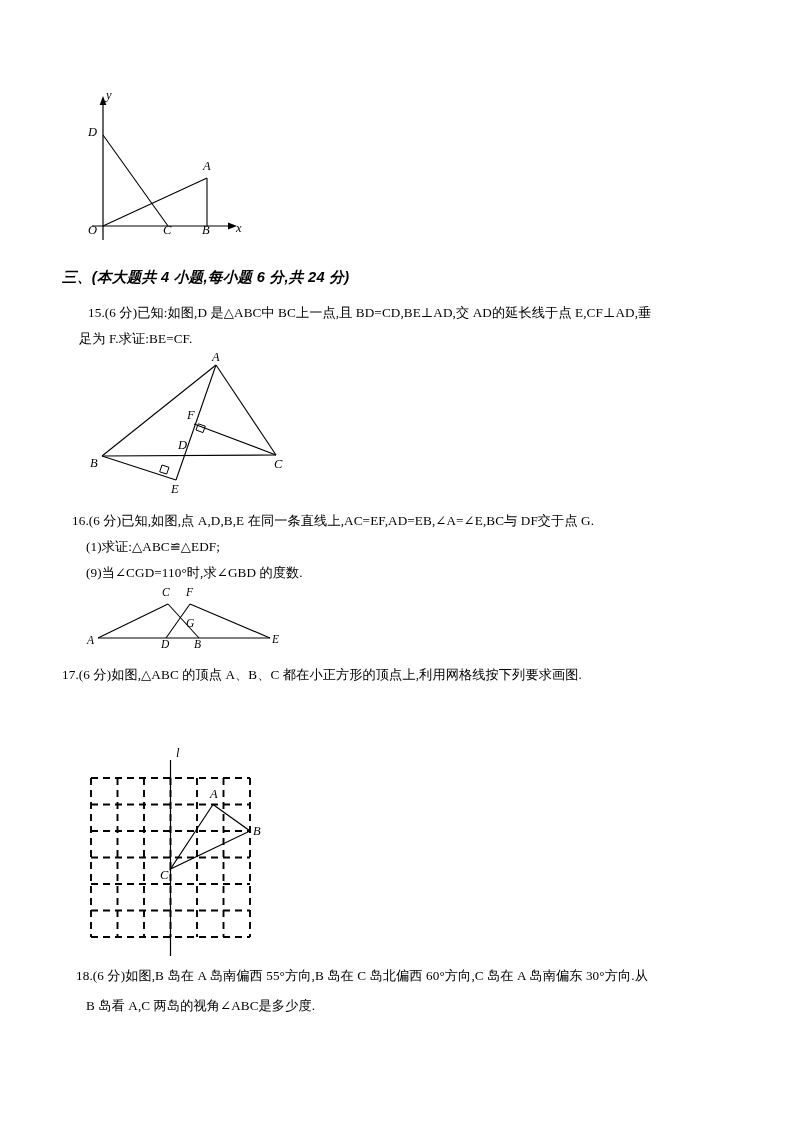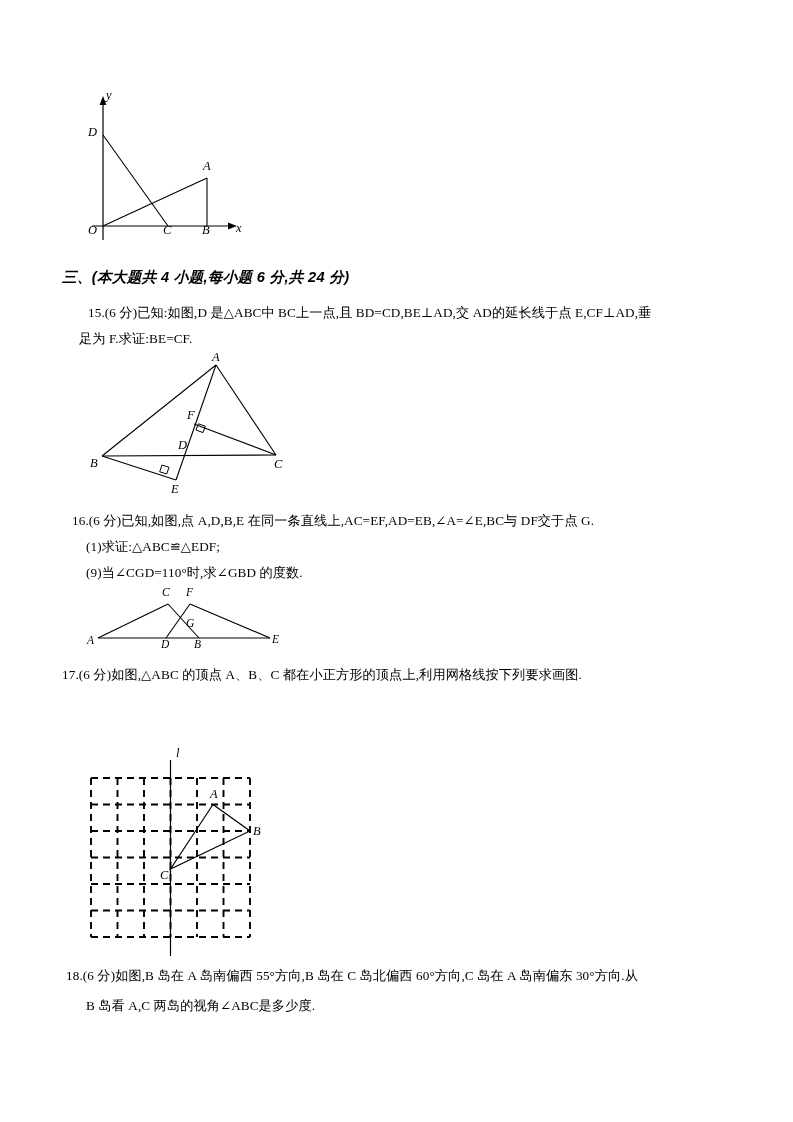--- a/index.html
+++ b/index.html
@@ -172,16 +172,16 @@
       <line x1="88.5" y1="8" x2="88.5" y2="204" stroke="#000" stroke-width="1.2"></line>
 
       <polygon points="131,52.5 168,79 88.5,117" fill="none" stroke="#000" stroke-width="1.2"></polygon>
     </svg>
     <span class="lbl" style="position:absolute; left:94px; top:-6px;">l</span>
     <span class="lbl" style="position:absolute; left:128px; top:35px;">A</span>
     <span class="lbl" style="position:absolute; left:171px; top:72px;">B</span>
     <span class="lbl" style="position:absolute; left:78px; top:116px;">C</span>
   </div>
 
-  <div class="txt" style="left:66px; top:963px;">18.(6 分)如图,B 岛在 A 岛南偏西 55°方向,B 岛在 C 岛北偏西 60°方向,C 岛在 A 岛南偏东 30°方向.从</div>
+  <div class="txt" style="left:76px; top:963px;">18.(6 分)如图,B 岛在 A 岛南偏西 55°方向,B 岛在 C 岛北偏西 60°方向,C 岛在 A 岛南偏东 30°方向.从</div>
   <div class="txt" style="left:86px; top:993px;">B 岛看 A,C 两岛的视角∠ABC是多少度.</div>
 
 </div>
 
 </body></html>

